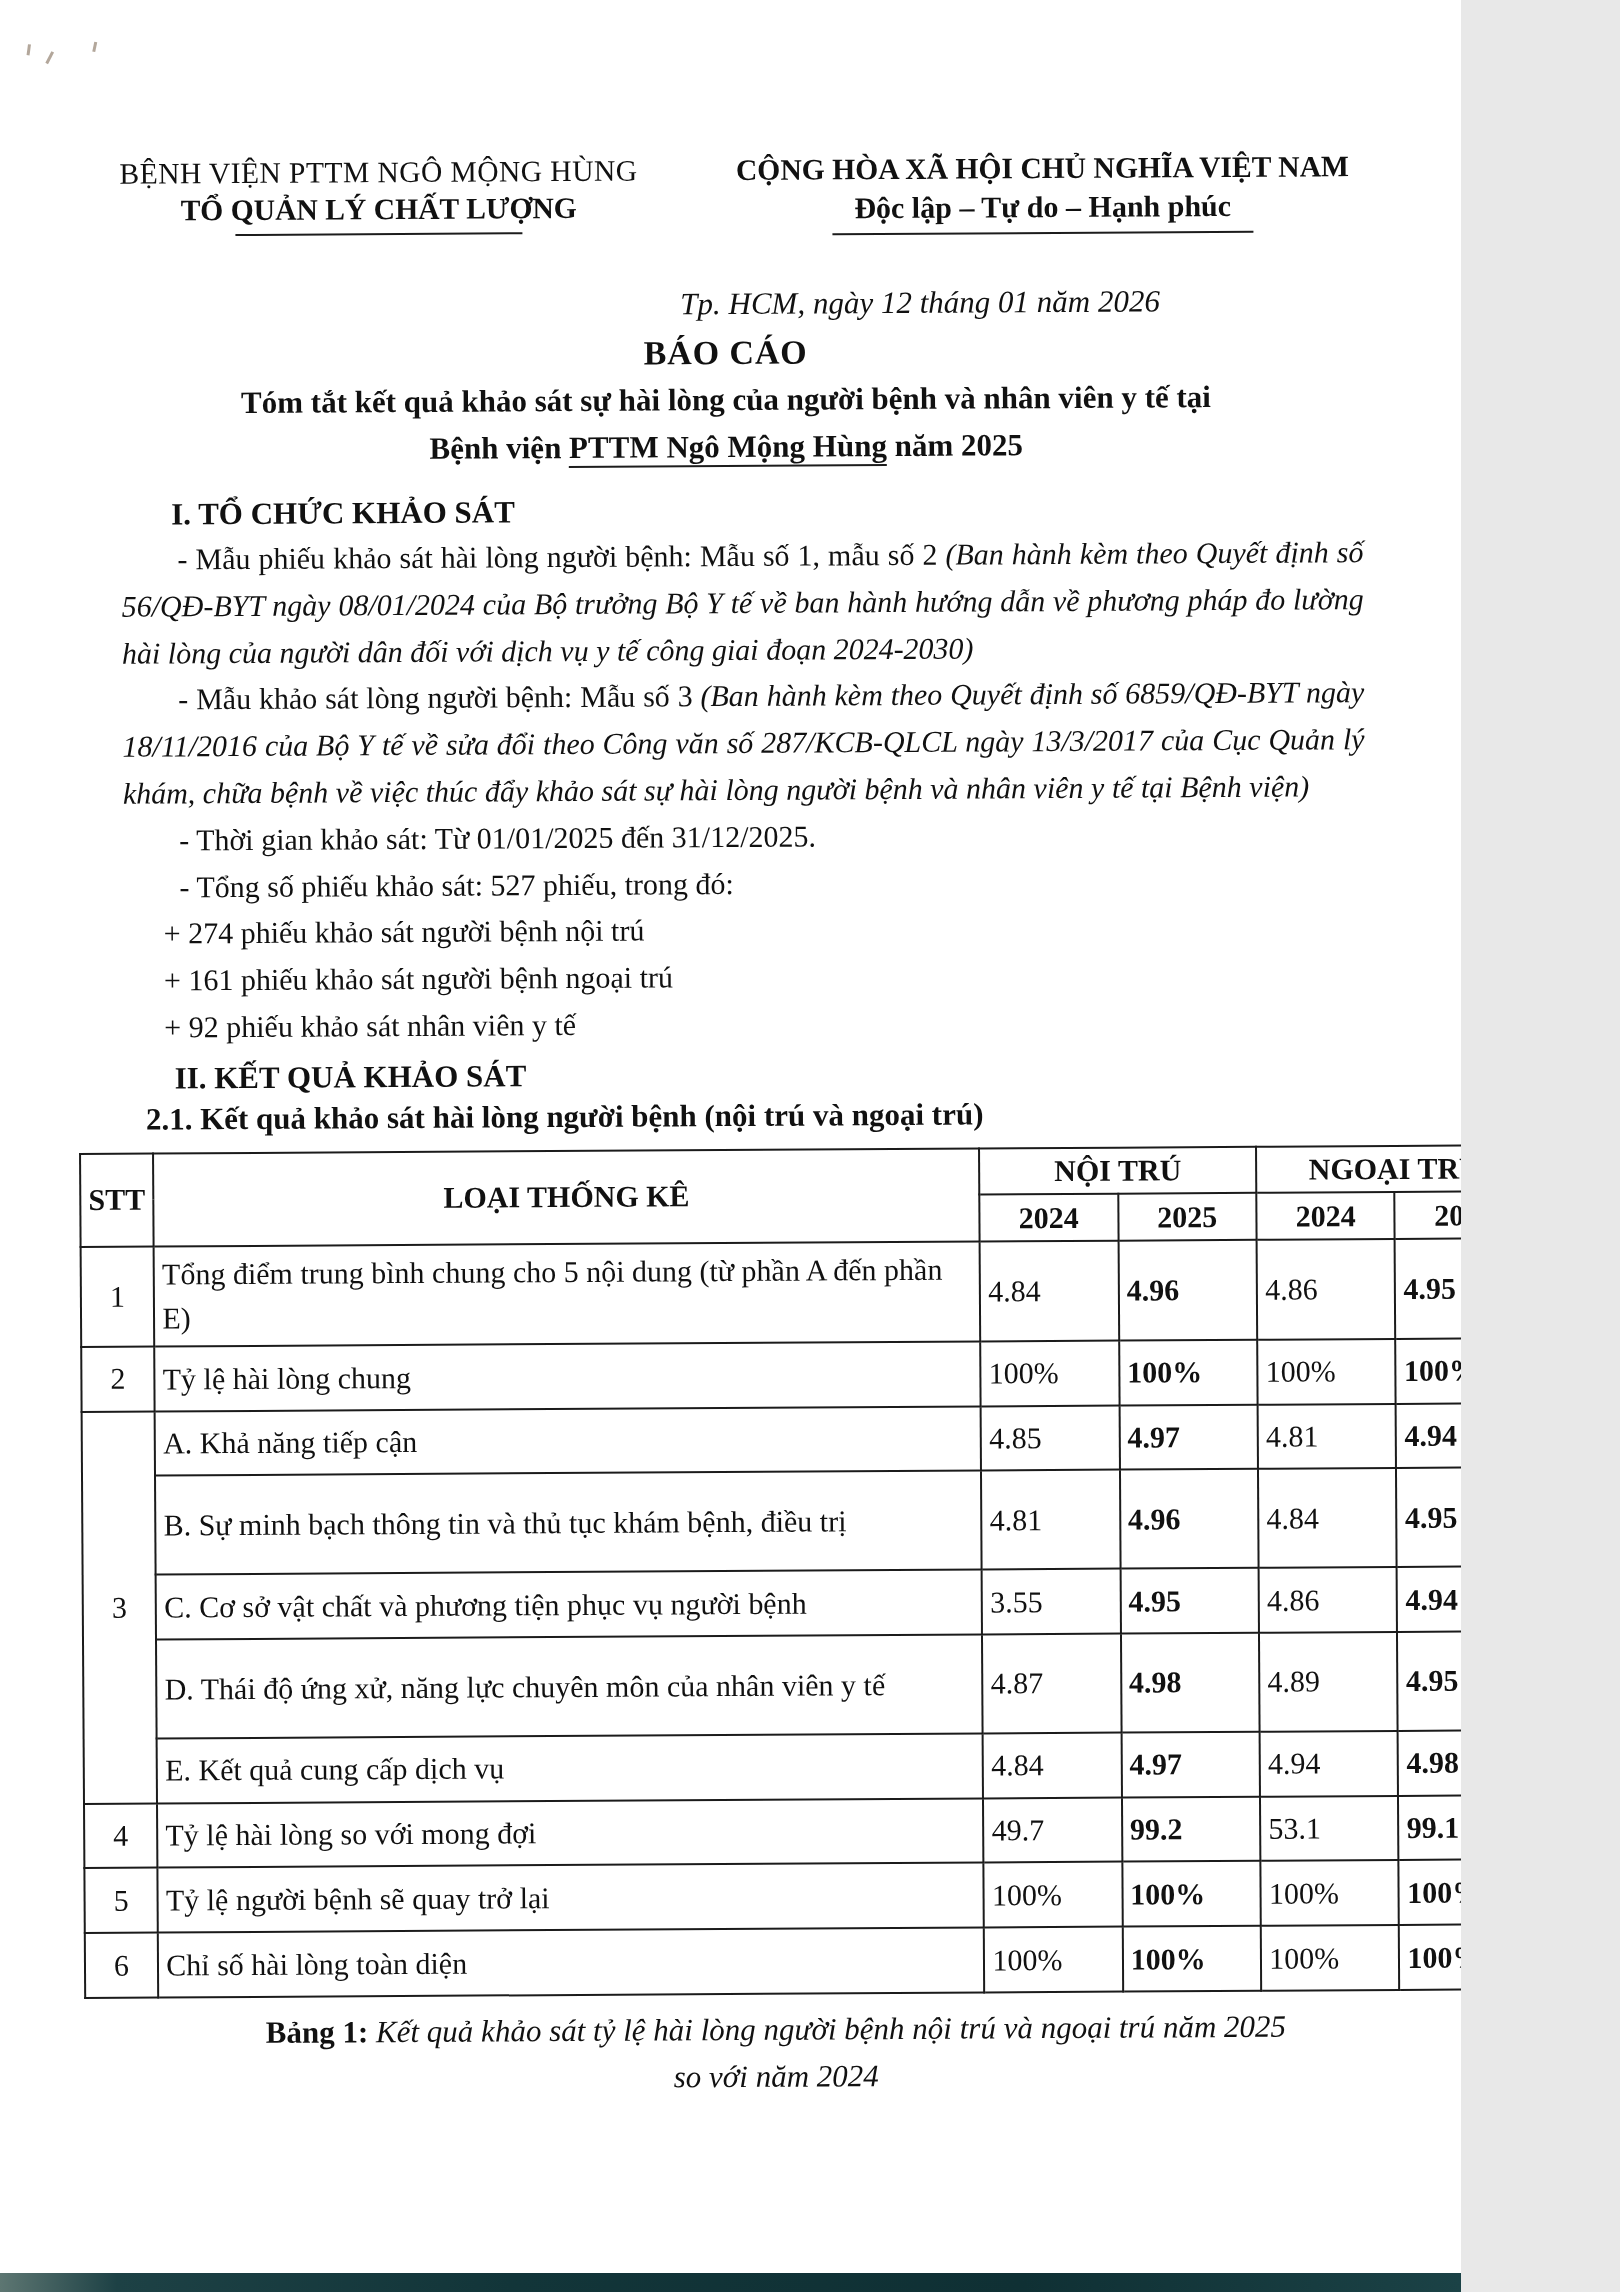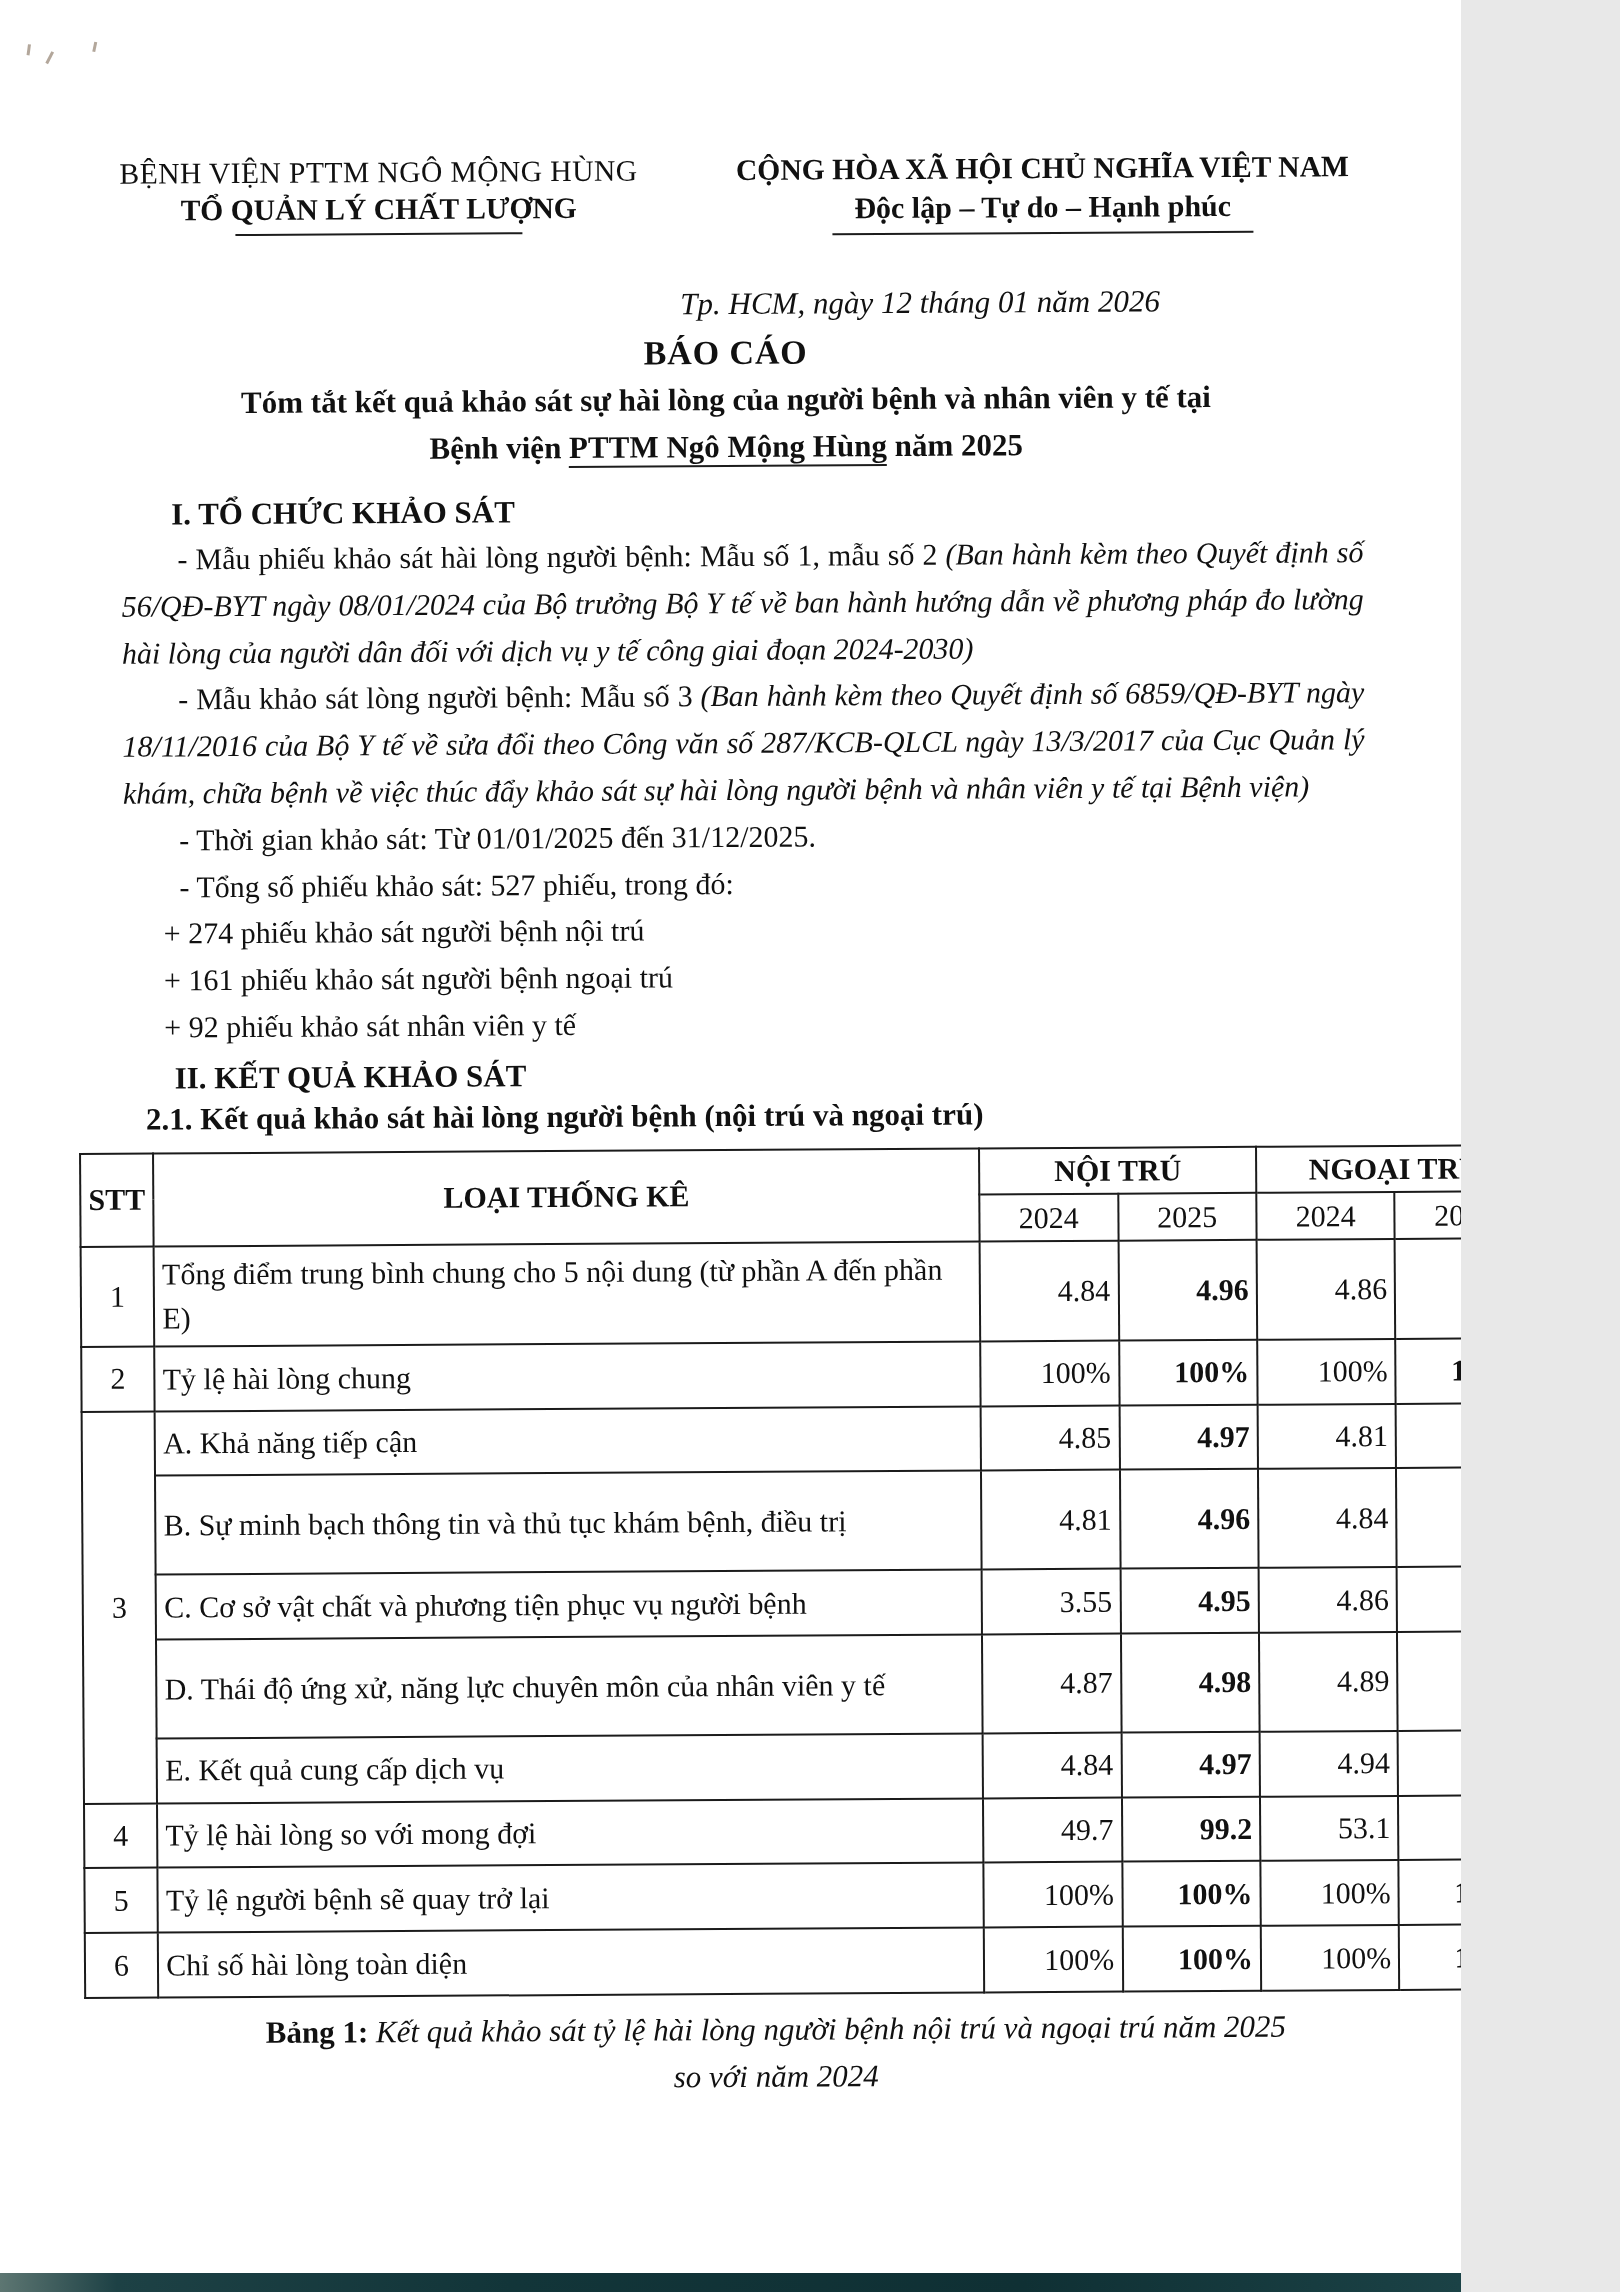--- a/index.html
+++ b/index.html
@@ -93,24 +93,24 @@
     font-size:30px;
   }
   table.survey th, table.survey td{
     border:2.7px solid #1b1b1b;
     padding:5.4px 7.2px;
   }
   th.stt-col{width:56px;margin-left:19px;}
   th.stat-col{width:851px;}
   th.year-col{width:125px;}
   .grp{font-weight:bold;font-size:30px;text-align:center;padding:3.6px 1.8px;}
-  .yr{font-weight:normal;text-align:center;padding:3.6px 1.8px;}
+  .yr{font-weight:bold;text-align:center;padding:3.6px 1.8px;}
   td.stt{text-align:center;vertical-align:middle;font-size:30px;}
   td.lbl{text-align:left;padding:9px 10.7px;line-height:1.45;}
-  td.val{text-align:right;vertical-align:middle;}
+  td.val{text-align:left;vertical-align:middle;}
   td.val.bold{font-weight:bold;border-radius:22px;}
   tr.tall td{height:86px;}
   tr.med td{height:52px;}
 
   .caption{
     width:1343px;
     margin:12.5px 0 0 99px;
     text-align:center;
     font-size:31px;
     line-height:1.5;

